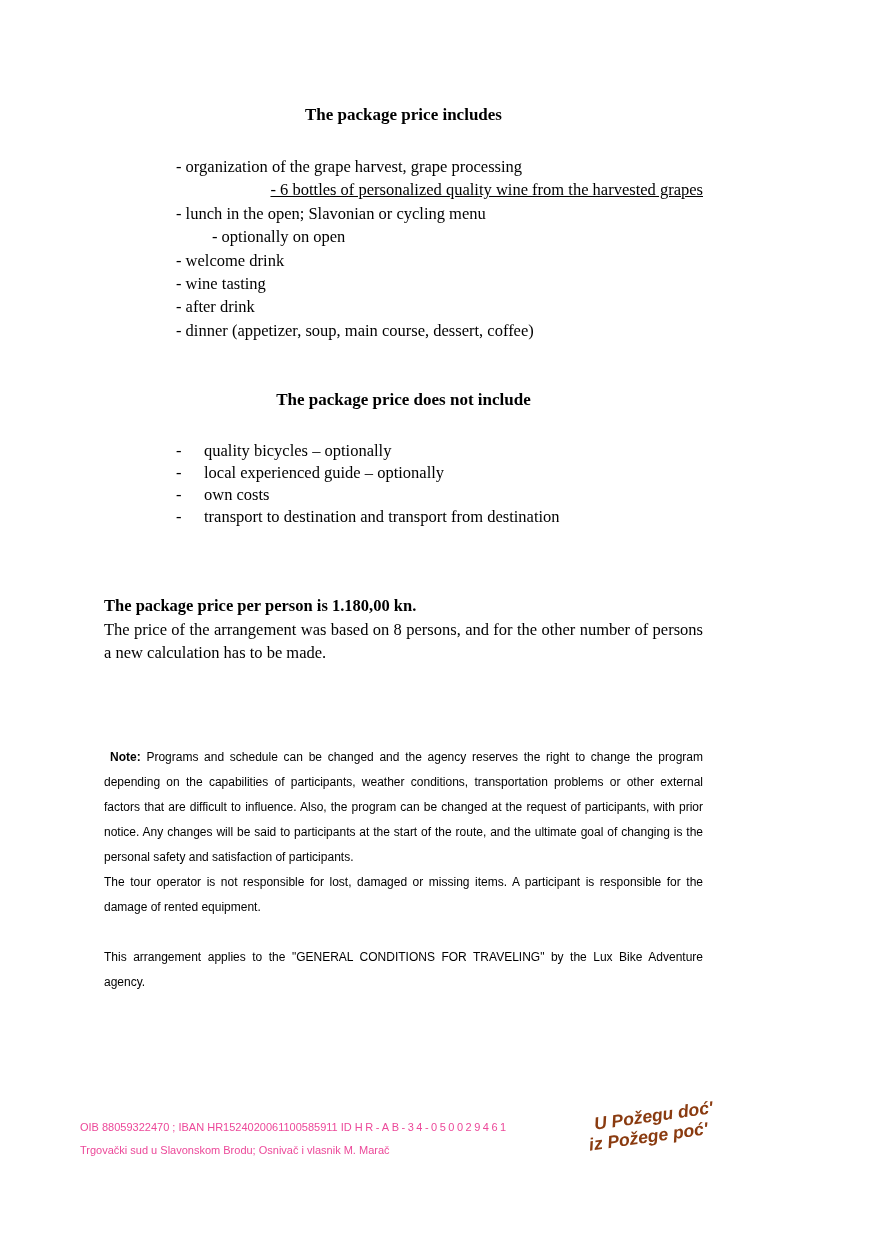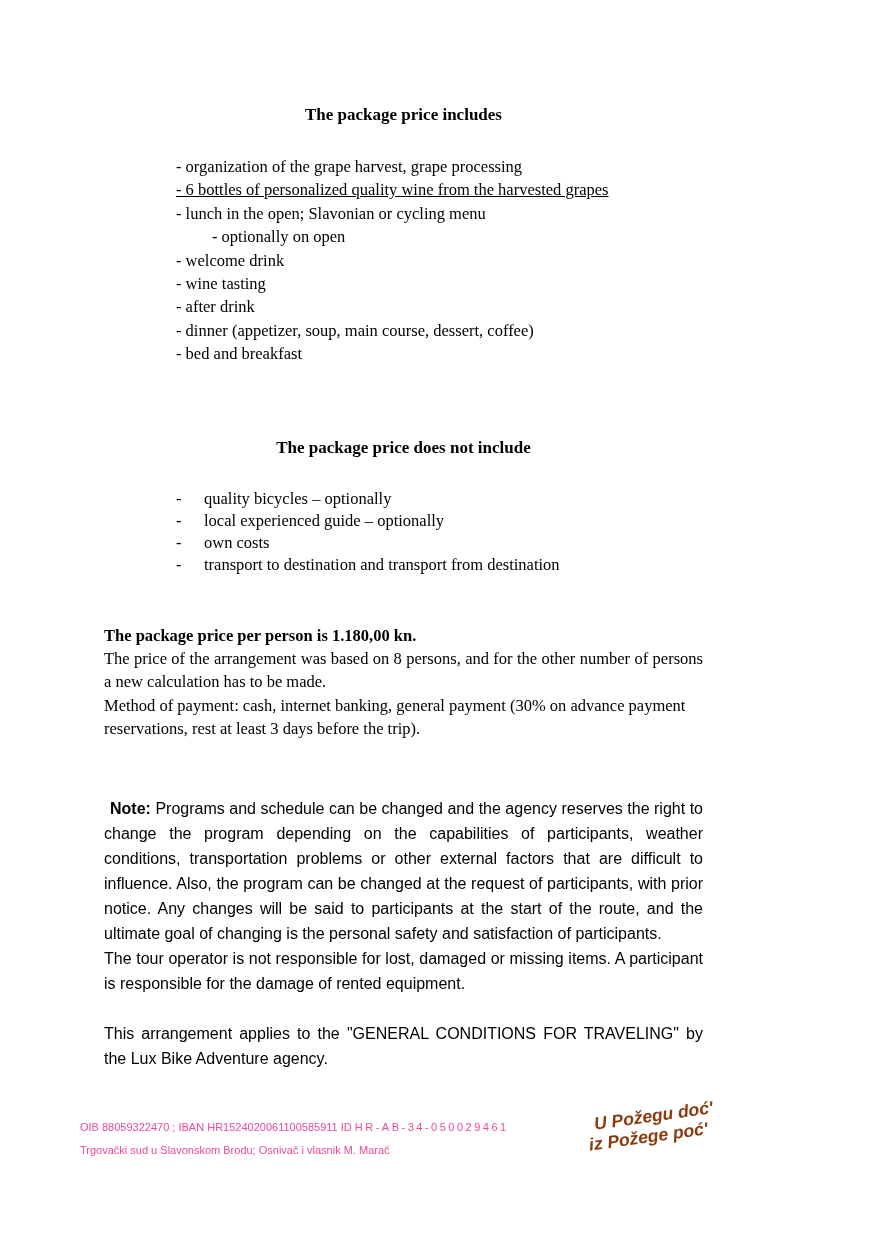--- a/index.html
+++ b/index.html
@@ -13,48 +13,48 @@
     font-size:16.5px;
     color:#000000;
     overflow:hidden;
   }
   .heading {
     text-align:center;
     font-weight:bold;
     font-size:17px;
     margin:0;
   }
-  .heading2 { margin-top:72px; }
+  .heading2 { margin-top:48px; }
 
   .list1 {
     margin-top:30px;
     padding-left:72px;
     line-height:23.4px;
   }
   .list1 .row { white-space:nowrap; }
   .list1 .sub { padding-left:36px; }
-  .underlined { text-decoration:underline; }
+  .underlined { text-decoration:underline;text-align:right; }
 
   .list2 {
     margin-top:30px;
     padding-left:72px;
     line-height:22px;
   }
   .dash-row { display:flex; }
   .dash { width:28px; flex:0 0 28px; }
 
-  .price-block { margin-top:48px; line-height:23.4px; }
+  .price-block { margin-top:66px; line-height:23.4px; }
   .price-line { font-weight:bold; }
   .para { margin:0; }
   .justify { text-align:justify; }
 
   .note-block {
-    margin-top:55px;
+    margin-top:81px;
     font-family:"Liberation Sans", sans-serif;
-    font-size:16px;
+    font-size:12px;
     line-height:25px;
   }
   .note-first { text-indent:6px; }
   .note-label { font-weight:bold; }
   .arrangement { margin-top:25px; }
 
   .footer {
     position:absolute;
     left:80px; top:1116px;
     font-family:"Liberation Sans", sans-serif;
@@ -89,21 +89,20 @@
 
   <div class="list1">
     <div class="row">- organization of the grape harvest, grape processing</div>
     <div class="row underlined">- 6 bottles of personalized quality wine from the harvested grapes</div>
     <div class="row">- lunch in the open; Slavonian or cycling menu</div>
     <div class="row sub">- optionally on open</div>
     <div class="row">- welcome drink</div>
     <div class="row">- wine tasting</div>
     <div class="row">- after drink</div>
     <div class="row">- dinner (appetizer, soup, main course, dessert, coffee)</div>
-    <div class="row">- bed and breakfast</div>
   </div>
 
   <h1 class="heading heading2">The package price does not include</h1>
 
   <div class="list2">
     <div class="dash-row">
       <span class="dash">-</span>
       <span>quality bicycles – optionally</span>
     </div>
     <div class="dash-row">
@@ -116,21 +115,20 @@
     </div>
     <div class="dash-row">
       <span class="dash">-</span>
       <span>transport to destination and transport from destination</span>
     </div>
   </div>
 
   <div class="price-block">
     <div class="price-line">The package price  per person is 1.180,00 kn.</div>
     <p class="para justify">The price of the arrangement was based on 8 persons, and for the other number of persons a new calculation has to be made.</p>
-    <p class="para">Method of payment: cash, internet banking, general payment (30% on advance payment reservations, rest at least 3 days before the trip).</p>
   </div>
 
   <div class="note-block">
     <p class="para justify note-first"><span class="note-label">Note:</span> <span>Programs and schedule can be changed and the agency reserves the right to change the program depending on the capabilities of participants, weather conditions, transportation problems or other external factors that are difficult to influence. Also, the program can be changed at the request of participants, with prior notice. Any changes will be said to participants at the start of the route, and the ultimate goal of changing is the personal safety and satisfaction of participants.</span></p>
     <p class="para justify">The tour operator is not responsible for lost, damaged or missing items. A participant is responsible for the damage of rented equipment.</p>
     <p class="para justify arrangement">This arrangement applies to the "GENERAL CONDITIONS FOR TRAVELING" by the Lux Bike Adventure agency.</p>
   </div>
 
   <div class="footer">
     <div><span>OIB 88059322470 ; IBAN HR1524020061100585911 ID </span><span class="id-spaced">HR-AB-34-050029461</span></div>

